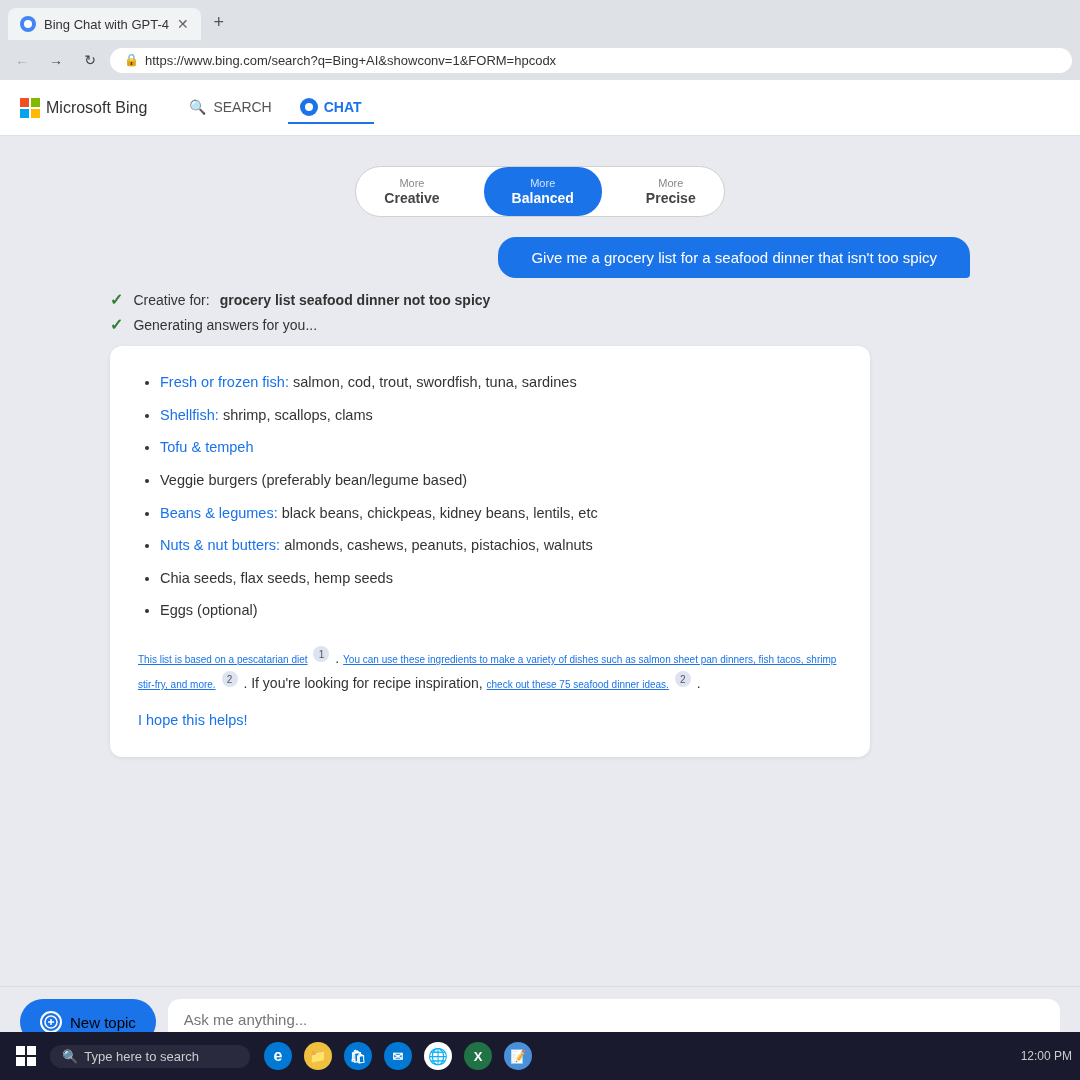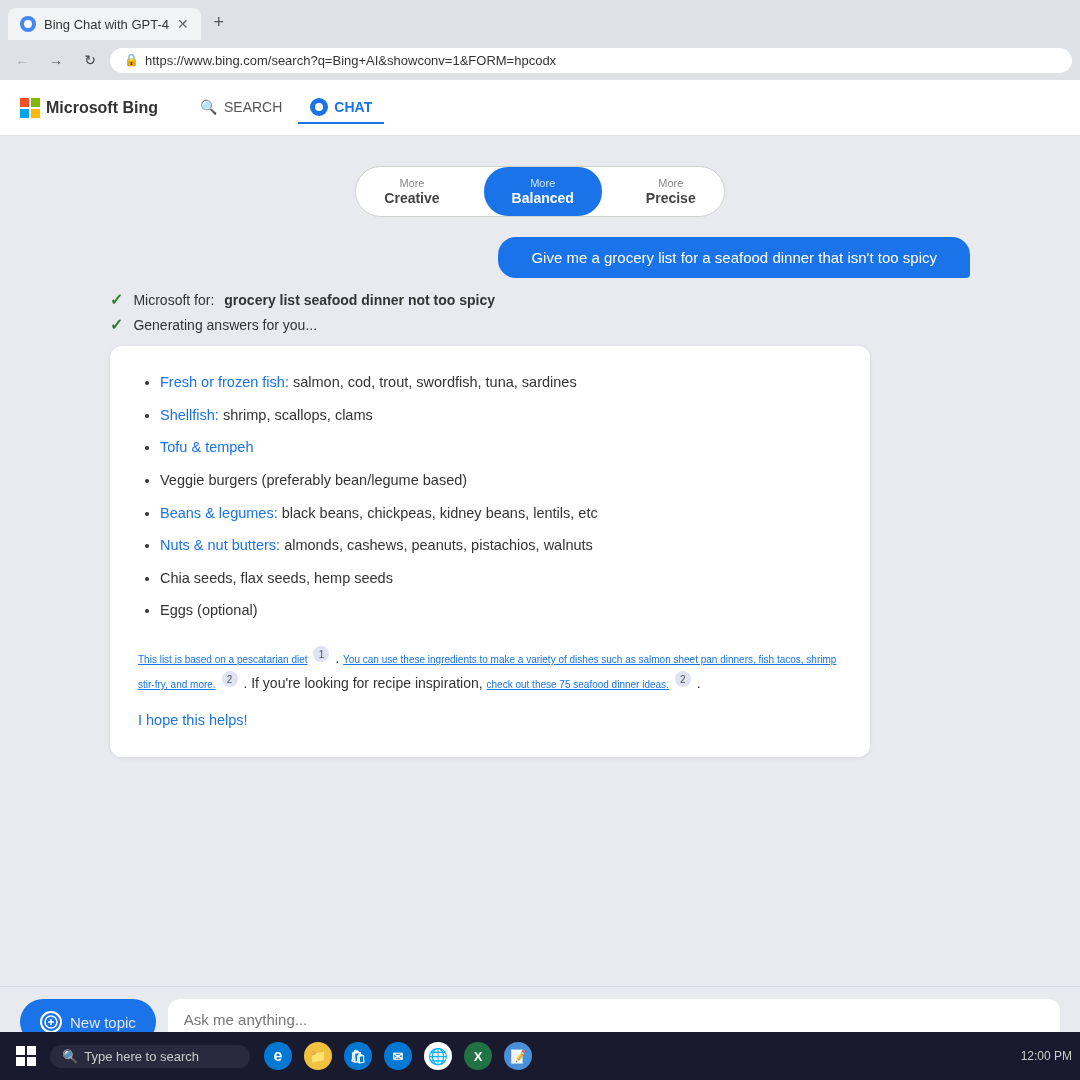--- a/index.html
+++ b/index.html
@@ -107,21 +107,21 @@
     .ms-logo {
       display: grid;
       grid-template-columns: 1fr 1fr;
       gap: 2px;
       width: 20px; height: 20px;
     }
     .ms-logo div:nth-child(1) { background: #f25022; }
     .ms-logo div:nth-child(2) { background: #7fba00; }
     .ms-logo div:nth-child(3) { background: #00a4ef; }
     .ms-logo div:nth-child(4) { background: #ffb900; }
-    .logo-text { font-size: 16px; font-weight: 700; color: #333; }
+    .logo-text { font-size: 16px; font-weight: 400; color: #333; }
     .nav-tabs {
       display: flex;
       align-items: center;
       gap: 4px;
     }
     .nav-tab {
       display: flex;
       align-items: center;
       gap: 6px;
       padding: 6px 12px;
@@ -292,21 +292,21 @@
     .bottom-bar {
       background: #e8eaf0;
       padding: 12px 20px;
       display: flex;
       align-items: flex-start;
       gap: 12px;
       border-top: 1px solid #d8dce8;
     }
     .new-topic-btn {
       background: #1a73e8;
-      color: #e5e5e5;
+      color: #000000;
       border: none;
       border-radius: 24px;
       padding: 12px 20px;
       font-size: 15px;
       cursor: pointer;
       display: flex;
       align-items: center;
       gap: 8px;
       white-space: nowrap;
       font-weight: 500;
@@ -482,21 +482,21 @@
 
     <div class="chat-area">
 
       <div class="user-message">
         <span>Give me a grocery list for a seafood dinner that isn't too spicy</span>
       </div>
 
       <div class="status-lines">
         <div class="status-line">
           <span class="check-icon">✓</span>
-          <span>Microsoft for:</span>
+          <span>Creative for:</span>
           <strong>grocery list seafood dinner not too spicy</strong>
         </div>
         <div class="status-line">
           <span class="check-icon">✓</span>
           <span>Generating answers for you...</span>
         </div>
       </div>
 
       <div class="ai-response">
         <ul>

